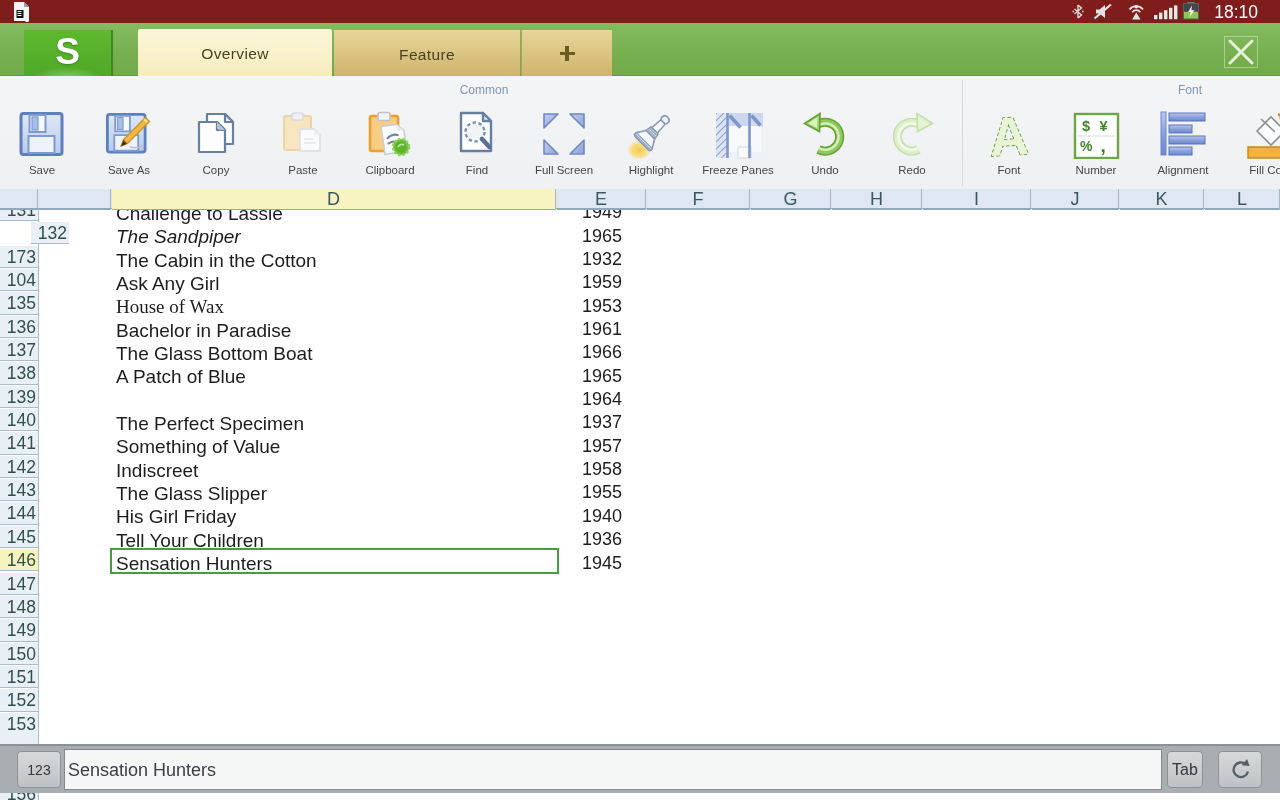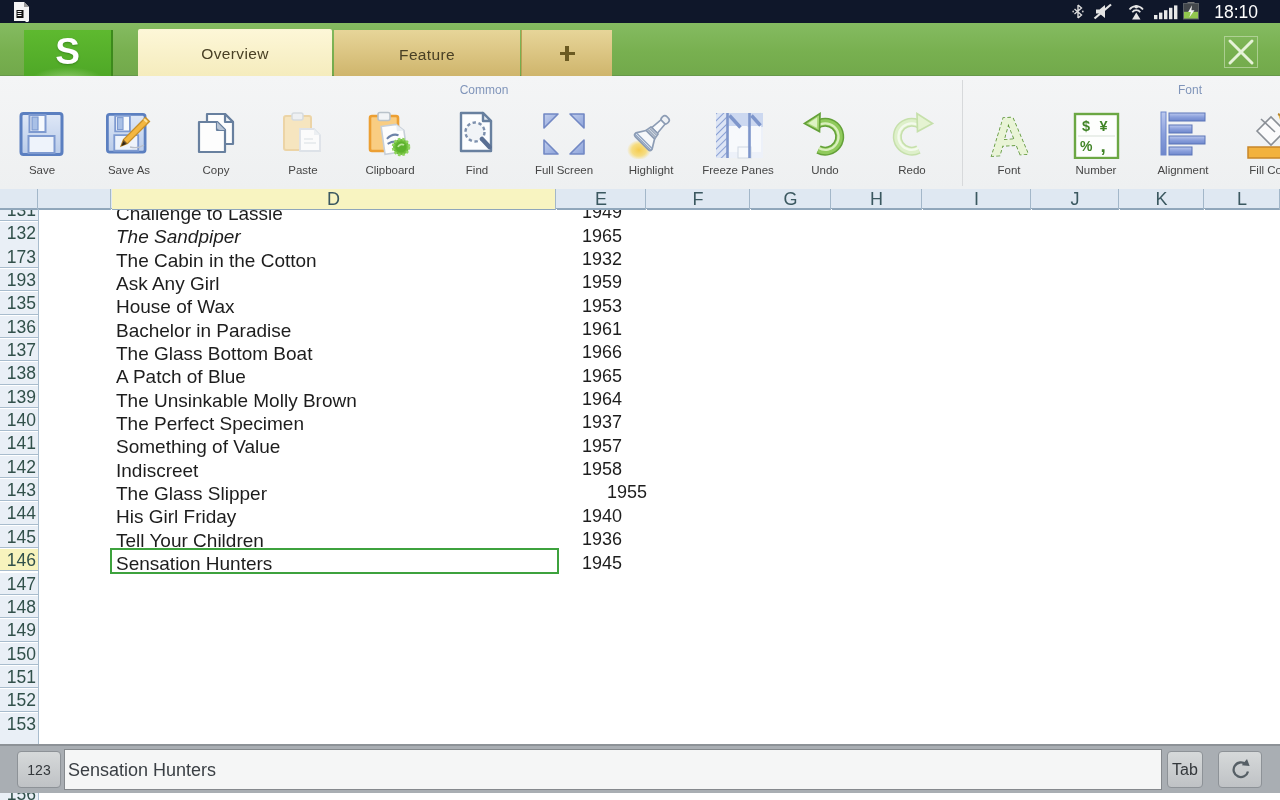--- a/index.html
+++ b/index.html
@@ -1,18 +1,18 @@
 <!DOCTYPE html>
 <html><head><meta charset="utf-8">
 <style>
 *{margin:0;padding:0;box-sizing:border-box;}
 html,body{width:1280px;height:800px;overflow:hidden;background:#fff;
  font-family:"Liberation Sans",sans-serif;}
 .abs{position:absolute;}
-#statusbar{position:absolute;left:0;top:0;width:1280px;height:23px;background:#0f172a;}
+#statusbar{position:absolute;left:0;top:0;width:1280px;height:23px;background:#7f1d1d;}
 #greenbar{position:absolute;left:0;top:23px;width:1280px;height:53px;
  background:linear-gradient(#85bb61,#78b050 55%,#72a94b);border-bottom:1px solid #67984a;}
 #sbtn{position:absolute;left:24px;top:30px;width:89px;height:46px;
  background:radial-gradient(ellipse 52px 20px at 50% 112%, rgba(205,234,176,0.6) 0%, rgba(120,190,60,0) 72%),
  linear-gradient(#5eb92f,#4fa827);border-right:2px solid #3c8a1c;}
 #sbtn span{position:absolute;left:0;right:0;top:1px;text-align:center;color:#fff;
  font-size:37px;font-weight:bold;text-shadow:0 1px 2px rgba(0,60,0,.35);}
 .tab{position:absolute;top:30px;height:46px;text-align:center;color:#494025;font-size:15.5px;letter-spacing:0.35px;}
 .tab .lbl{position:relative;top:15.5px;}
 #tab-active{left:138px;width:194px;top:29px;height:47px;
@@ -310,56 +310,55 @@
 <div class="ch" style="left:751px;width:80px;">G</div>
 <div class="ch" style="left:832px;width:90px;">H</div>
 <div class="ch" style="left:923px;width:108px;">I</div>
 <div class="ch" style="left:1032px;width:87px;">J</div>
 <div class="ch" style="left:1120px;width:84px;">K</div>
 <div class="ch" style="left:1205px;width:75px;">L</div>
 <div id="rowhdrline"></div>
 <div class="rh" style="top:9.8px;height:22.35px;">131</div>
 <div class="cellt" style="top:13.8px;">Challenge to Lassie</div>
 <div class="celly" style="left:557px;top:13.2px;">1949</div>
-<div class="rh" style="top:33.2px;height:39px;">132</div>
+<div class="rh" style="top:33.2px;height:22px;margin-left:31px;">132</div>
 <div class="cellt" style="top:37.2px;font-style:italic;">The Sandpiper</div>
 <div class="celly" style="left:557px;top:36.6px;">1965</div>
 <div class="rh" style="top:56.6px;height:22.35px;">173</div>
 <div class="cellt" style="top:60.6px;">The Cabin in the Cotton</div>
 <div class="celly" style="left:557px;top:60.0px;">1932</div>
-<div class="rh" style="top:79.9px;height:22.35px;">193</div>
+<div class="rh" style="top:79.9px;height:22.35px;">104</div>
 <div class="cellt" style="top:83.9px;">Ask Any Girl</div>
 <div class="celly" style="left:557px;top:83.3px;">1959</div>
 <div class="rh" style="top:103.2px;height:22.35px;">135</div>
-<div class="cellt" style="top:107.2px;">House of Wax</div>
+<div class="cellt" style="top:107.2px;font-family:Liberation Serif, serif;">House of Wax</div>
 <div class="celly" style="left:557px;top:106.7px;">1953</div>
 <div class="rh" style="top:126.6px;height:22.35px;">136</div>
 <div class="cellt" style="top:130.6px;">Bachelor in Paradise</div>
 <div class="celly" style="left:557px;top:130.0px;">1961</div>
 <div class="rh" style="top:149.9px;height:22.35px;">137</div>
 <div class="cellt" style="top:153.9px;">The Glass Bottom Boat</div>
 <div class="celly" style="left:557px;top:153.3px;">1966</div>
 <div class="rh" style="top:173.3px;height:22.35px;">138</div>
 <div class="cellt" style="top:177.3px;">A Patch of Blue</div>
 <div class="celly" style="left:557px;top:176.7px;">1965</div>
 <div class="rh" style="top:196.7px;height:22.35px;">139</div>
-<div class="cellt" style="top:200.7px;">The Unsinkable Molly Brown</div>
 <div class="celly" style="left:557px;top:200.1px;">1964</div>
 <div class="rh" style="top:220.0px;height:22.35px;">140</div>
 <div class="cellt" style="top:224.0px;">The Perfect Specimen</div>
 <div class="celly" style="left:557px;top:223.4px;">1937</div>
 <div class="rh" style="top:243.4px;height:22.35px;">141</div>
 <div class="cellt" style="top:247.4px;">Something of Value</div>
 <div class="celly" style="left:557px;top:246.8px;">1957</div>
 <div class="rh" style="top:266.7px;height:22.35px;">142</div>
 <div class="cellt" style="top:270.7px;">Indiscreet</div>
 <div class="celly" style="left:557px;top:270.1px;">1958</div>
 <div class="rh" style="top:290.1px;height:22.35px;">143</div>
 <div class="cellt" style="top:294.1px;">The Glass Slipper</div>
-<div class="celly" style="left:557px;top:293.4px;text-align:right;">1955</div>
+<div class="celly" style="left:557px;top:293.4px;">1955</div>
 <div class="rh" style="top:313.4px;height:22.35px;">144</div>
 <div class="cellt" style="top:317.4px;">His Girl Friday</div>
 <div class="celly" style="left:557px;top:316.8px;">1940</div>
 <div class="rh" style="top:336.8px;height:22.35px;">145</div>
 <div class="cellt" style="top:340.8px;">Tell Your Children</div>
 <div class="celly" style="left:557px;top:340.1px;">1936</div>
 <div class="rh" style="top:360.1px;height:22.35px;background:#f7f3bd;">146</div>
 <div class="cellt" style="top:364.1px;">Sensation Hunters</div>
 <div class="celly" style="left:557px;top:363.5px;">1945</div>
 <div class="rh" style="top:383.5px;height:22.35px;">147</div>

